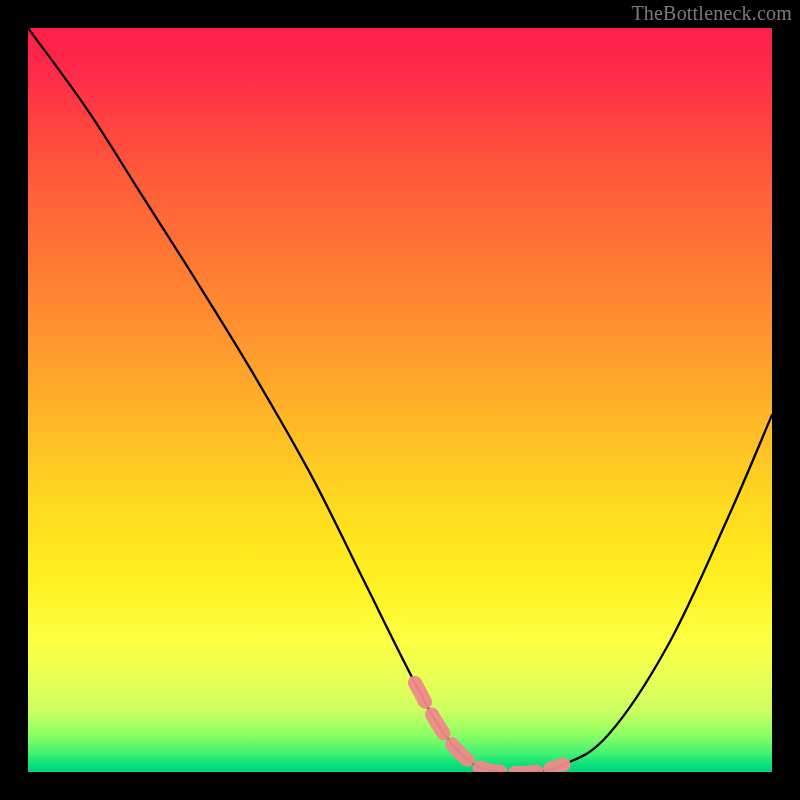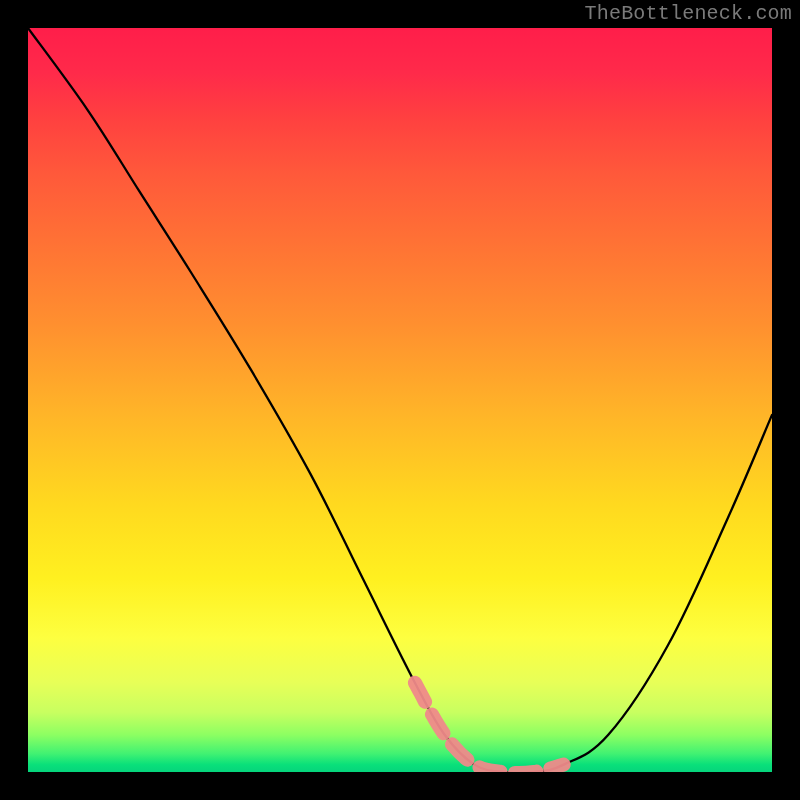--- a/index.html
+++ b/index.html
@@ -14,21 +14,21 @@
     position: relative;
     width: 800px;
     height: 800px;
     background: #000000;
   }
   .watermark {
     position: absolute;
     top: 2px;
     right: 8px;
     color: #7a7a7a;
-    font-family: Liberation Mono, monospace;
+    font-family: Liberation Serif, serif;
     font-size: 20px;
     font-weight: 500;
     letter-spacing: 0.2px;
     z-index: 5;
   }
   .plot-area {
     position: absolute;
     left: 28px;
     top: 28px;
     width: 744px;

